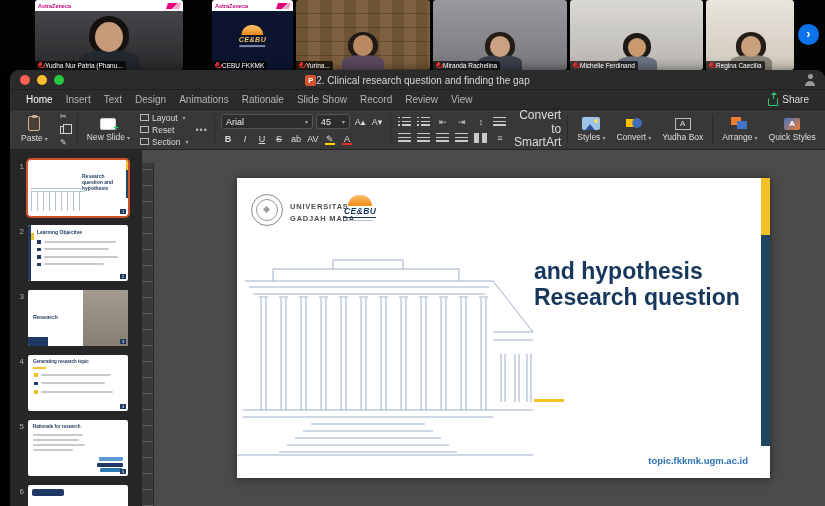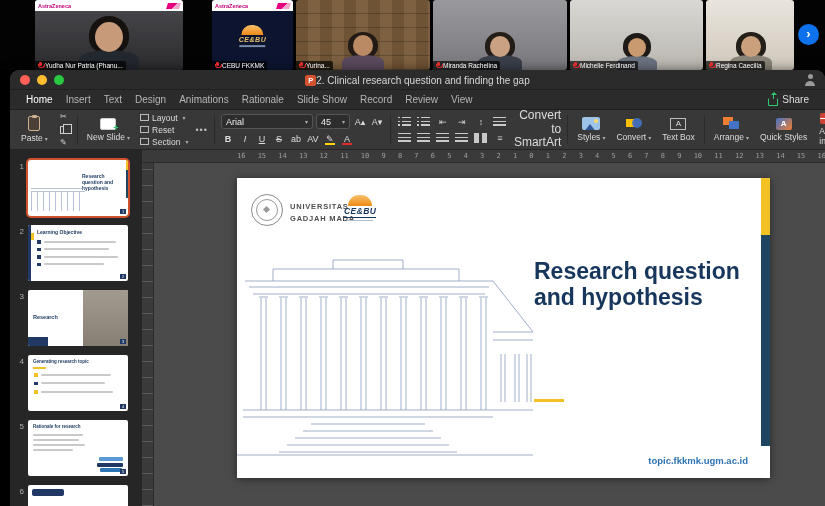--- a/index.html
+++ b/index.html
@@ -381,21 +381,21 @@
         <div class="vbtn">
           <span class="pic-icon"></span>
           <span><span>Styles</span><span class="dd">▾</span></span>
         </div>
         <div class="vbtn">
           <span class="shapes-icon"></span>
           <span><span>Convert</span><span class="dd">▾</span></span>
         </div>
         <div class="vbtn">
           <span class="tbx-icon"></span>
-          <span>Text Box</span>
+          <span>Yudha Box</span>
         </div>
       </div>
       <div class="sep"></div>
 
       <div class="rgroup">
         <div class="vbtn">
           <span class="arr-icon"></span>
           <span><span>Arrange</span><span class="dd">▾</span></span>
         </div>
         <div class="vbtn">
@@ -510,23 +510,20 @@
         <div class="thumb-row">
           <span class="thumb-num">6</span>
           <div class="thumb">
             <div style="position:absolute;left:4px;top:4px;width:32px;height:7px;border-radius:2px;background:#1f3864"></div>
           </div>
         </div>
 
       </div>
 
       <div class="canvas">
-        <div class="ruler-h">
-          <span class="ruler-nums">16 15 14 13 12 11 10 9 8 7 6 5 4 3 2 1 0 1 2 3 4 5 6 7 8 9 10 11 12 13 14 15 16</span>
-        </div>
         <div class="ruler-v"></div>
 
         <div class="slide">
           <div class="ugm-logo"></div>
           <div class="uni-text">
             <div>UNIVERSITAS</div>
             <div>GADJAH MADA</div>
           </div>
           <div class="cebu-logo">
             <div class="cebu-arc"></div>
@@ -596,22 +593,22 @@
                 <path d="M268 130 V178"></path>
               <path d="M278 130 V178"></path>
                 <path d="M282 130 V178"></path>
               <path d="M290 130 V178"></path>
                 <path d="M294 130 V178"></path>
               <path d="M0 231 H296"></path>
             </g>
           </svg>
 
           <div class="slide-title">
+            <div>and hypothesis</div>
             <div>Research question</div>
-            <div>and hypothesis</div>
           </div>
           <div class="accent-line"></div>
           <div class="website">topic.fkkmk.ugm.ac.id</div>
           <div class="edge-bar">
             <div class="edge-yellow"></div>
             <div class="edge-navy"></div>
           </div>
         </div>
       </div>
 

